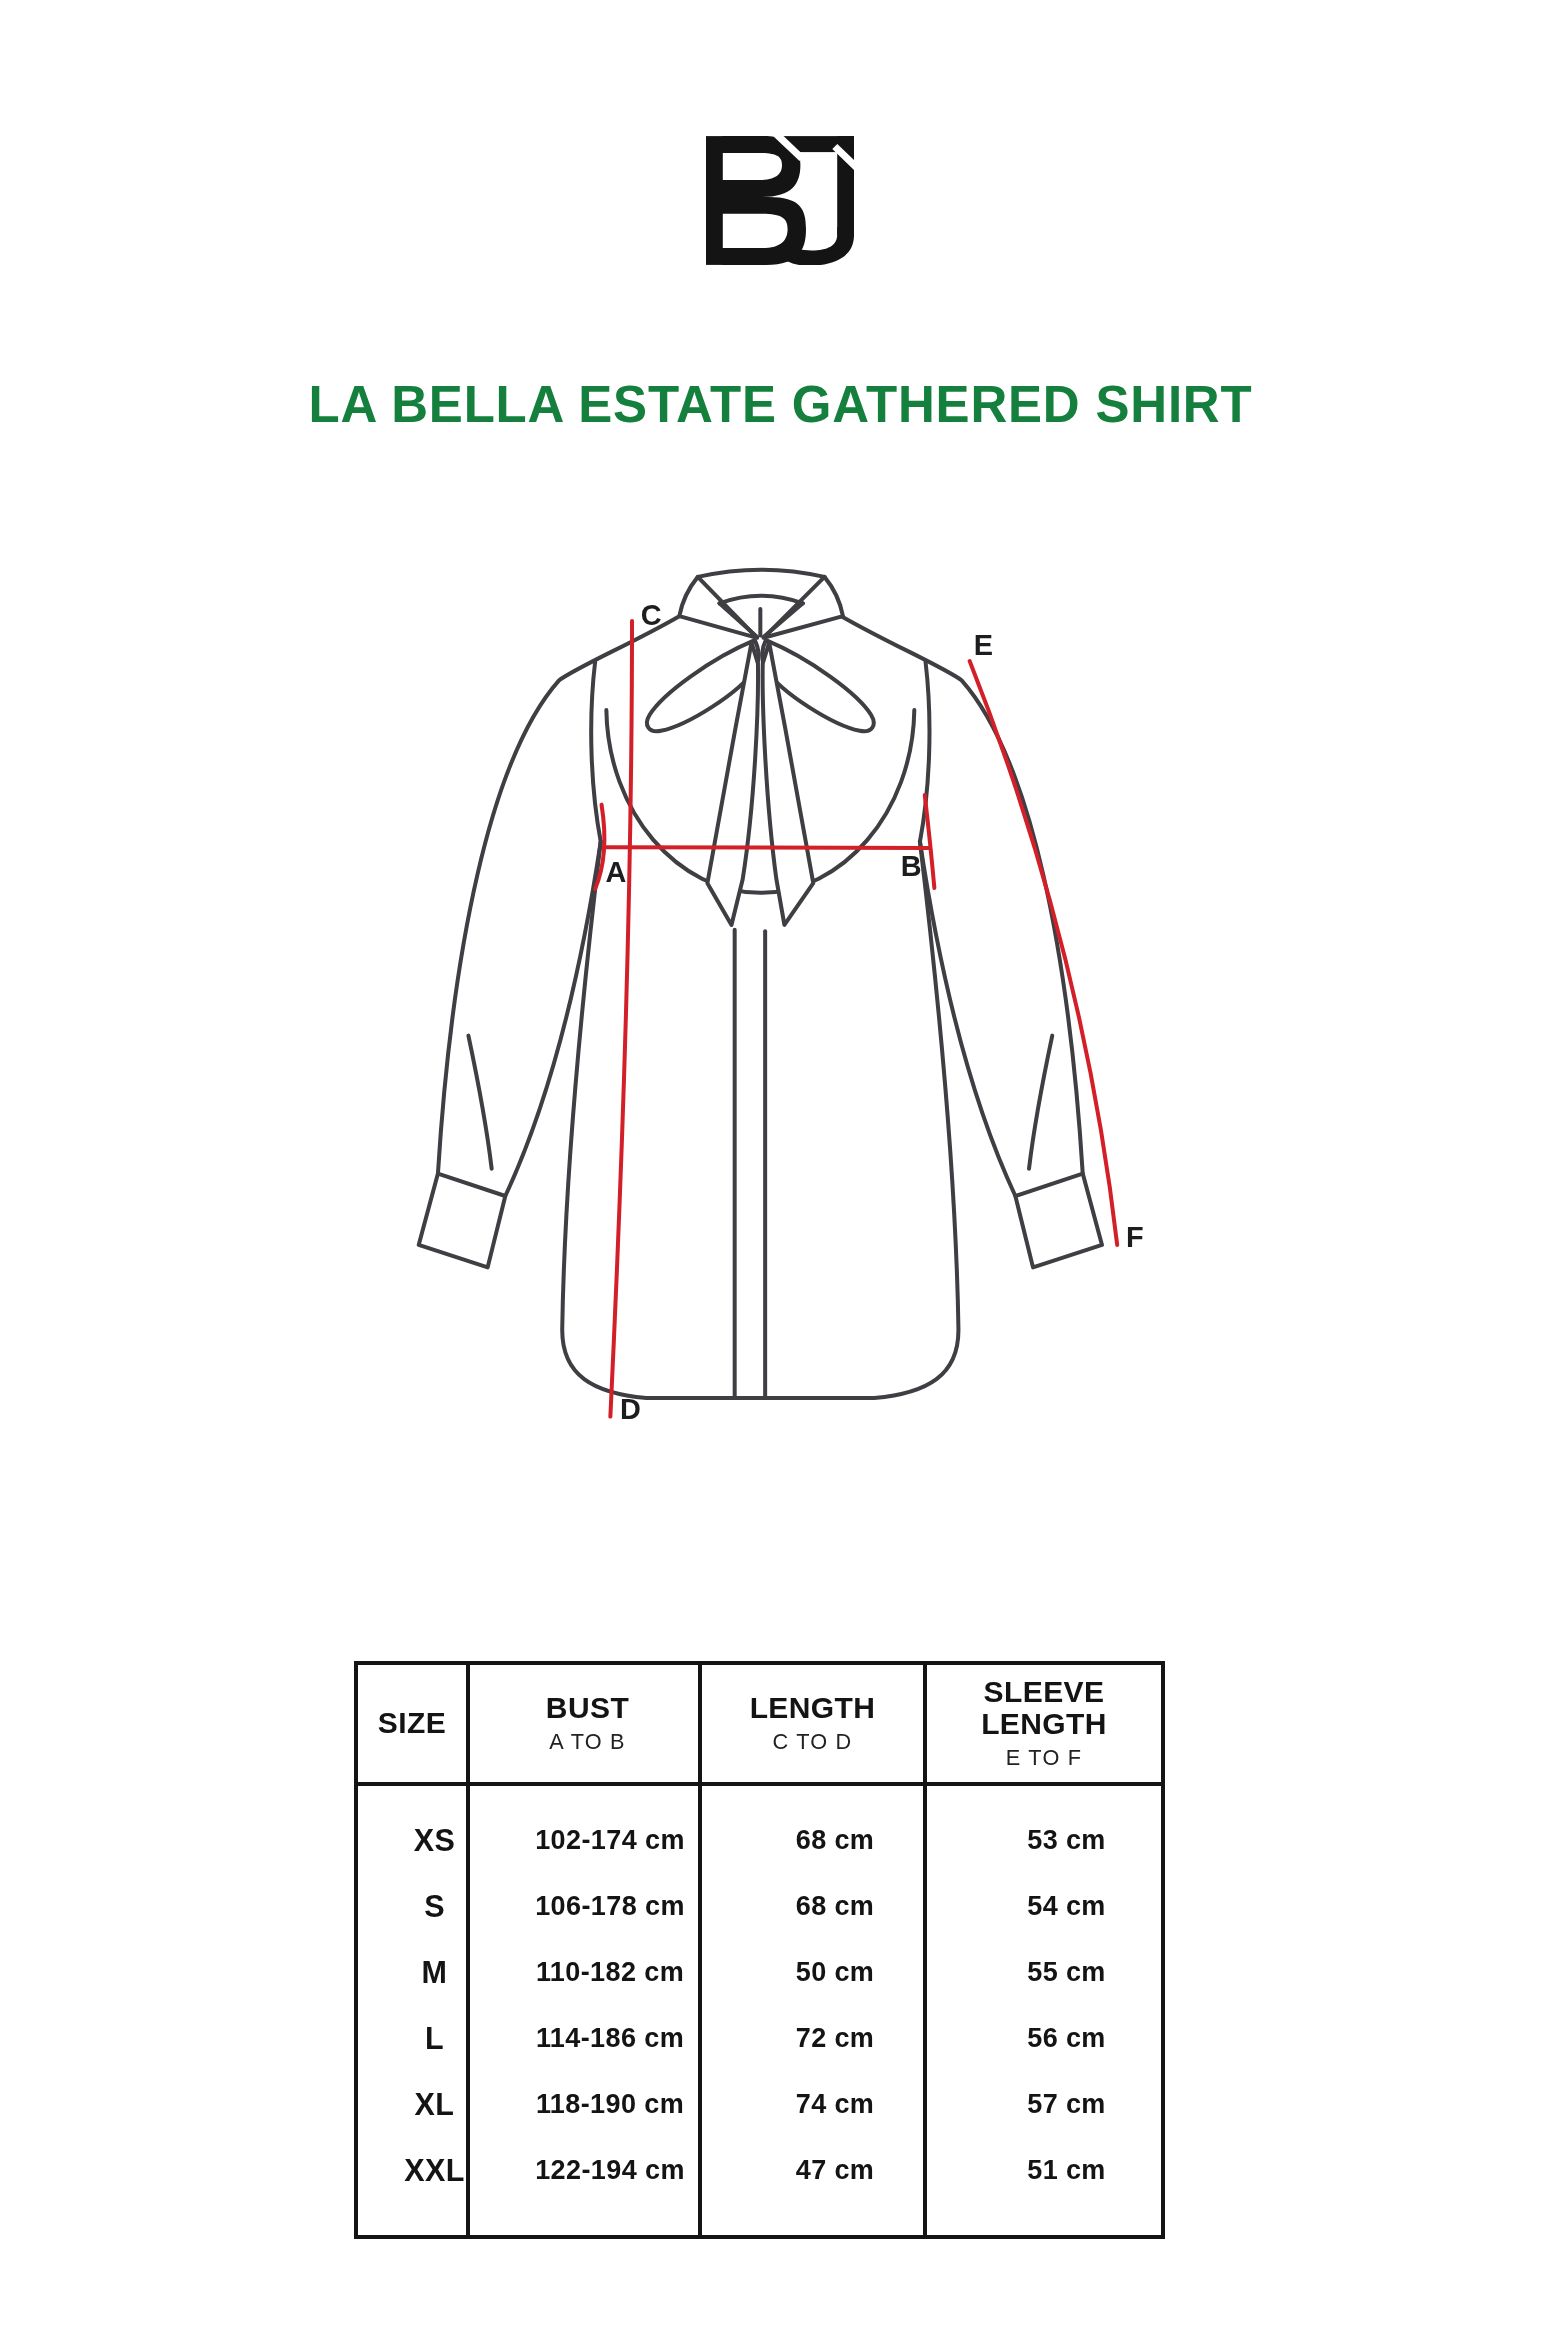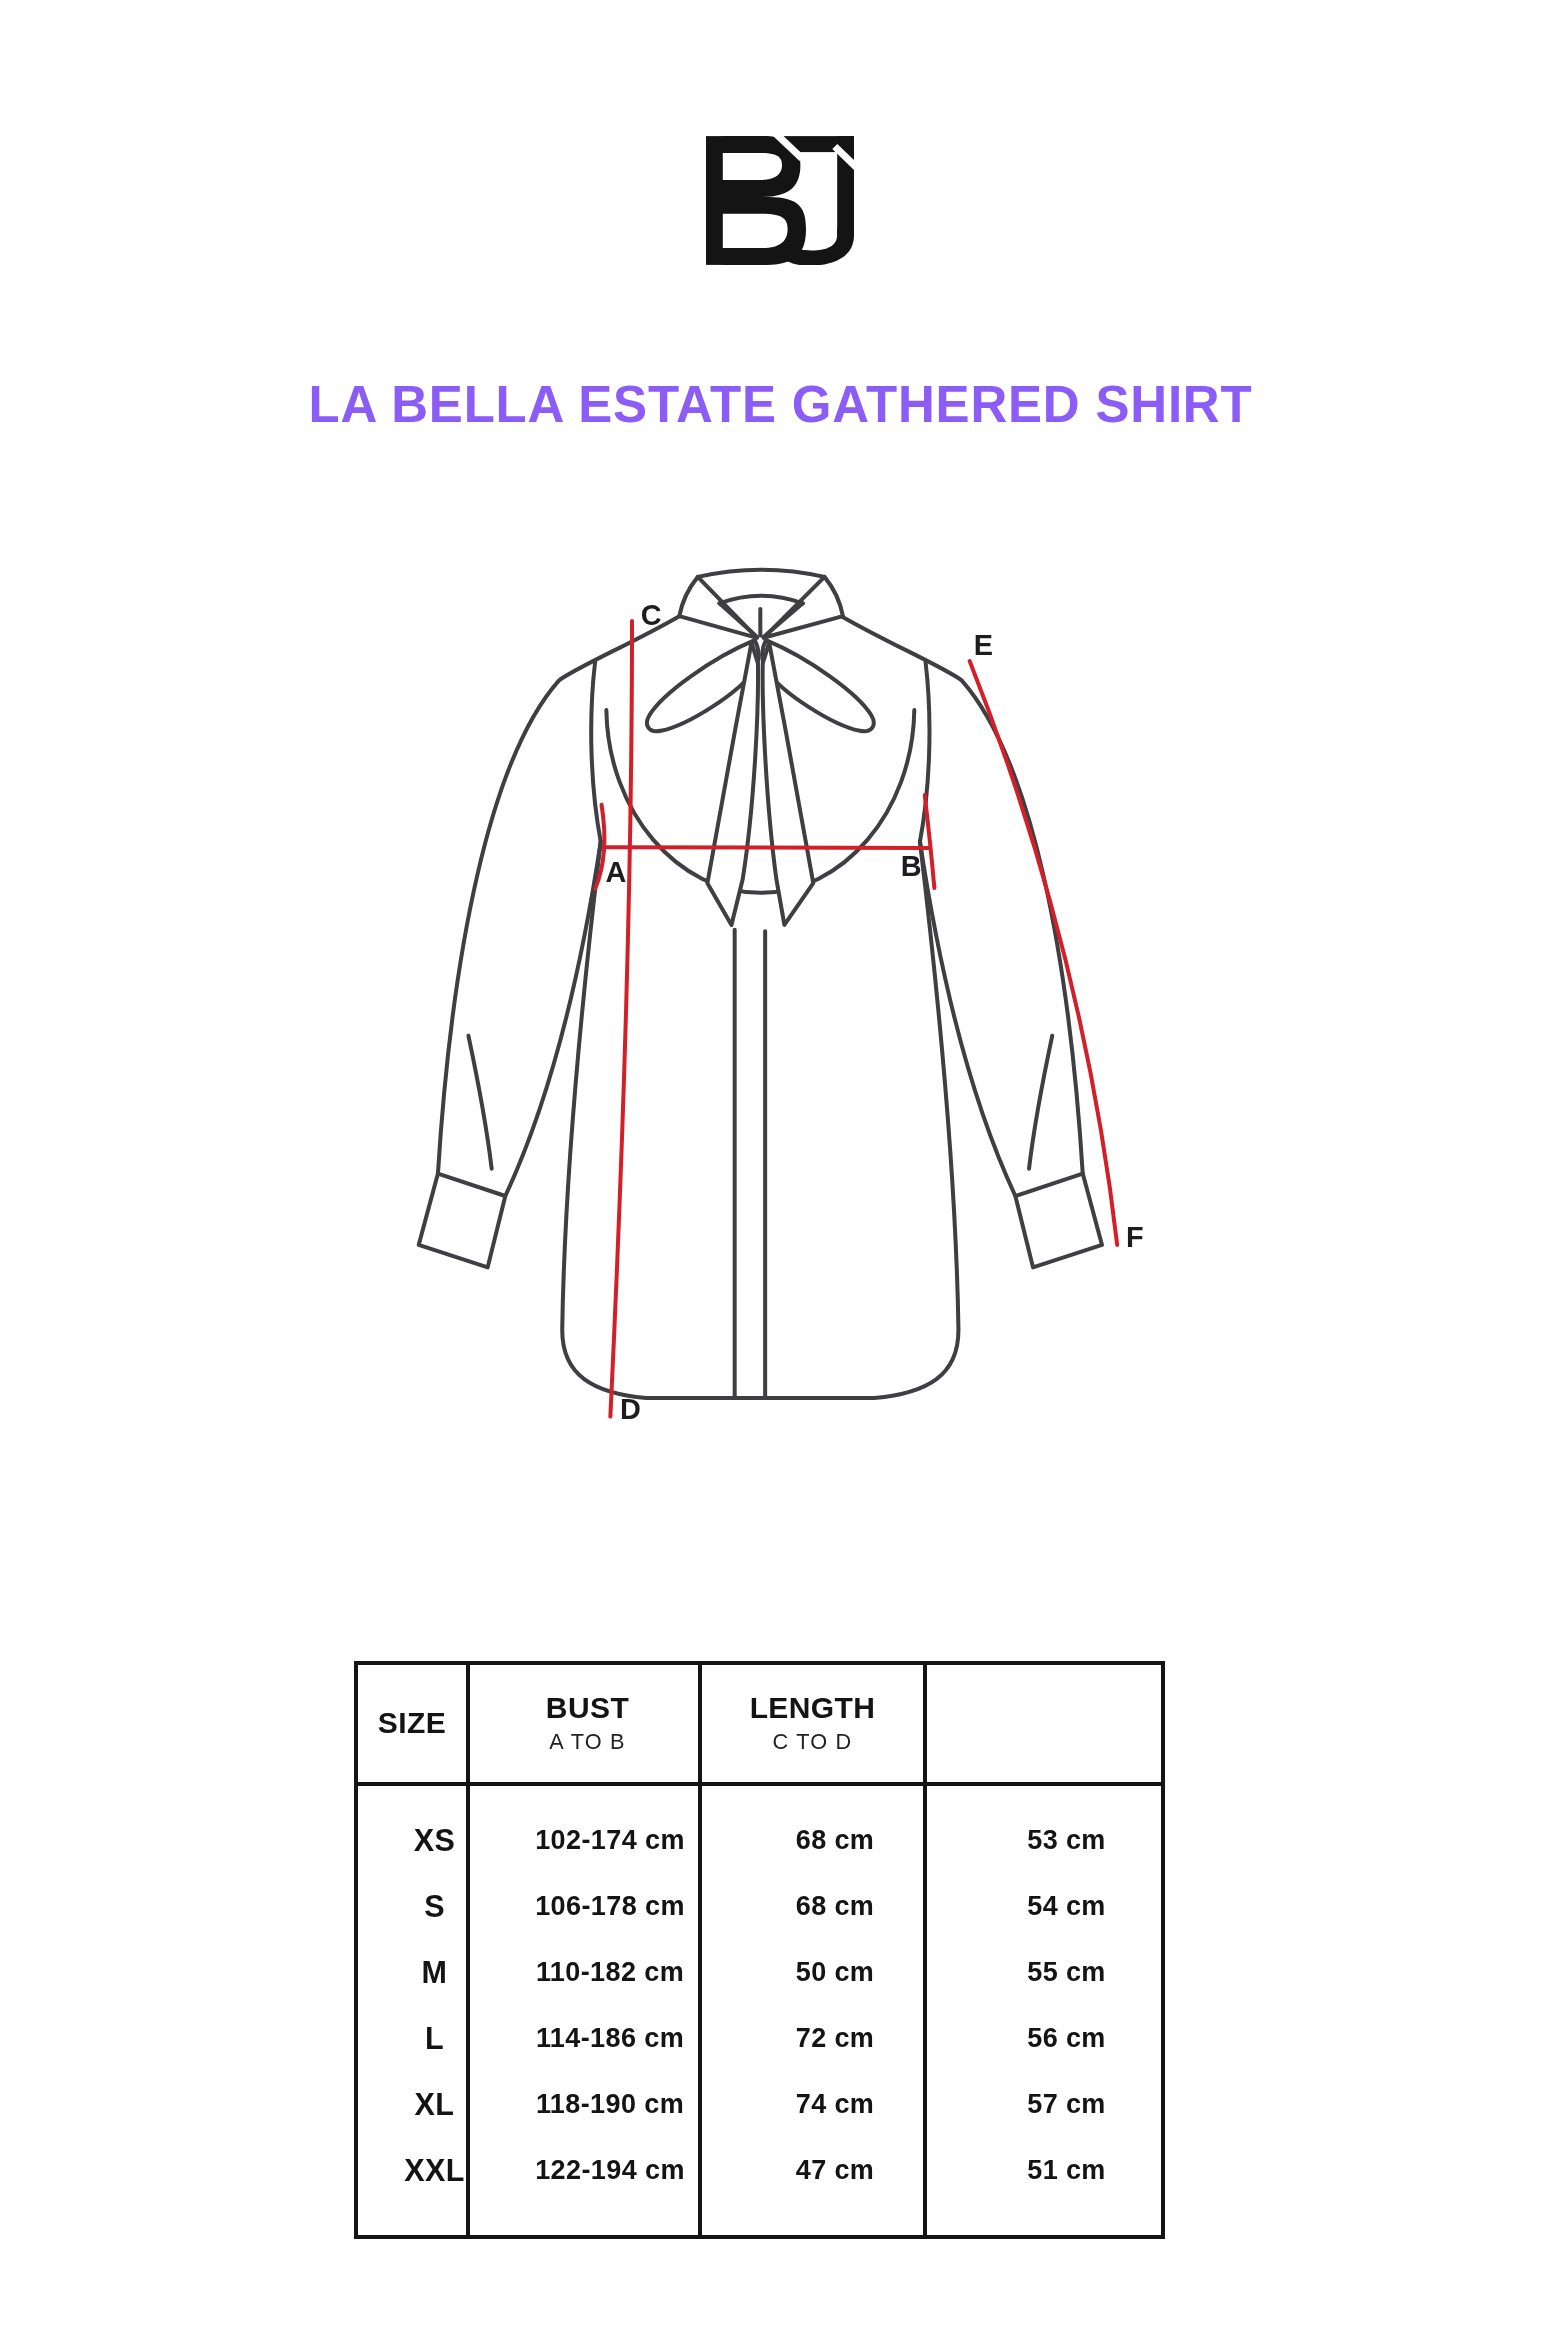--- a/index.html
+++ b/index.html
@@ -9,21 +9,21 @@
     -webkit-font-smoothing:antialiased;
   }
   .sr{position:absolute;width:0.8px;height:0.8px;overflow:hidden;clip:rect(0 0 0 0);white-space:nowrap;}
 
   
   .logo{position:absolute;left:706px;top:136px;width:148px;height:129px;}
 
   
   .title{
     position:absolute;left:0;top:379px;width:1561px;
-    text-align:center;font-size:51px;font-weight:700;color:#8b5cf6;
+    text-align:center;font-size:51px;font-weight:700;color:#15803d;
     letter-spacing:0.8px;line-height:1;margin:0;
   }
 
   
   .diagram{position:absolute;left:385px;top:530px;width:802px;height:931px;}
   .diagram text{
     font-family:"Liberation Sans", sans-serif;
     font-size:36px;font-weight:700;fill:#1d1d1f;
   }
 
@@ -139,20 +139,24 @@
       <div class="h-sub"></div>
     </div>
     <div class="st-col-h c2">
       <div class="h-main">BUST</div>
       <div class="h-sub">A TO B</div>
     </div>
     <div class="st-col-h c3">
       <div class="h-main">LENGTH</div>
       <div class="h-sub">C TO D</div>
     </div>
+    <div class="st-col-h c4">
+      <div class="h-main">SLEEVE LENGTH</div>
+      <div class="h-sub">E TO F</div>
+    </div>
   </div>
 
   <div class="st-body">
     <div class="st-bcol c1">
       <div class="cell size">XS</div>
       <div class="cell size">S</div>
       <div class="cell size">M</div>
       <div class="cell size">L</div>
       <div class="cell size">XL</div>
       <div class="cell size">XXL</div>

